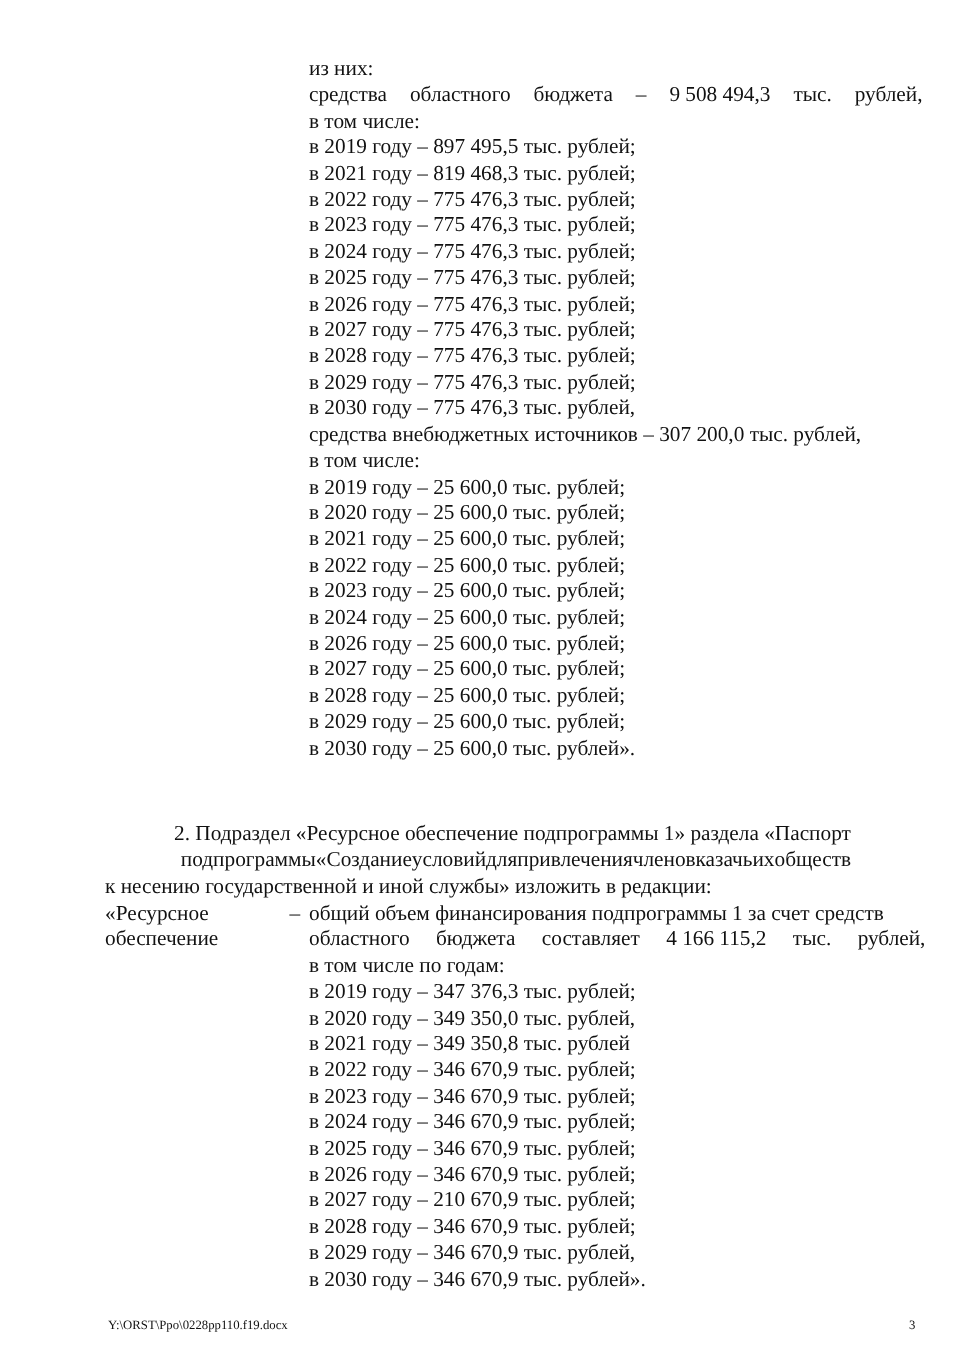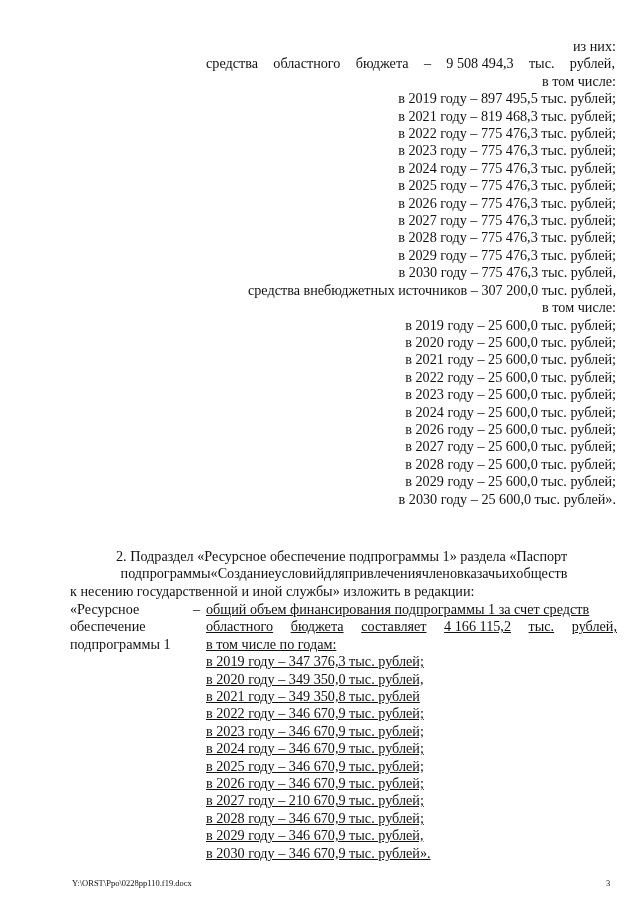--- a/index.html
+++ b/index.html
@@ -2,30 +2,30 @@
 <html><head>
   <meta charset="utf-8">
   <style>
     html, body { margin: 0; padding: 0; background: #ffffff; }
     body {
       width: 640px; height: 905px; position: relative; overflow: hidden;
       font-family: "Liberation Serif", "DejaVu Serif", serif;
       color: #111111;
     }
     .line { position: absolute; font-size: 14.2px; line-height: 17.4px; white-space: nowrap; }
-    .col { position: absolute; left: 206px; top: 38px; width: 410px; text-align: right; }
+    .col { position: absolute; left: 206px; top: 38px; width: 410px; }
     .col .line { position: static; }
     .just { display: flex; justify-content: space-between; width: 409px; }
     .para { position: absolute; left: 70px; top: 548px; width: 548px; }
     .para .line { position: static; }
     .left-col { position: absolute; left: 70px; top: 601px; width: 140px; }
     .left-col .line { position: static; }
     .dash { position: absolute; left: 193px; top: 601px; font-size: 14.2px; line-height: 17.4px; }
     .col2 { position: absolute; left: 206px; top: 601px; width: 412px; }
-    .col2 .line { position: static; text-decoration: underline; }
+    .col2 .line { position: static; }
     .footer { position: absolute; top: 878px; font-size: 8.5px; font-family: "Liberation Serif", serif; }
   </style>
 </head>
 <body>
 
 <div class="col">
   <div class="line">из них:</div>
   <div class="line just">
     <span>средства</span>
     <span>областного</span>
@@ -73,21 +73,20 @@
     <span>членов</span>
     <span>казачьих</span>
     <span>обществ</span>
   </div>
   <div class="line">к несению государственной и иной службы» изложить в редакции:</div>
 </div>
 
 <div class="left-col">
   <div class="line">«Ресурсное</div>
   <div class="line">обеспечение</div>
-  <div class="line">подпрограммы 1</div>
 </div>
 <div class="dash">–</div>
 
 <div class="col2">
   <div class="line">общий объем финансирования подпрограммы 1 за счет средств</div>
   <div class="line" style="display:flex;justify-content:space-between;width:411px">
     <span>областного</span>
     <span>бюджета</span>
     <span>составляет</span>
     <span>4 166 115,2</span>

